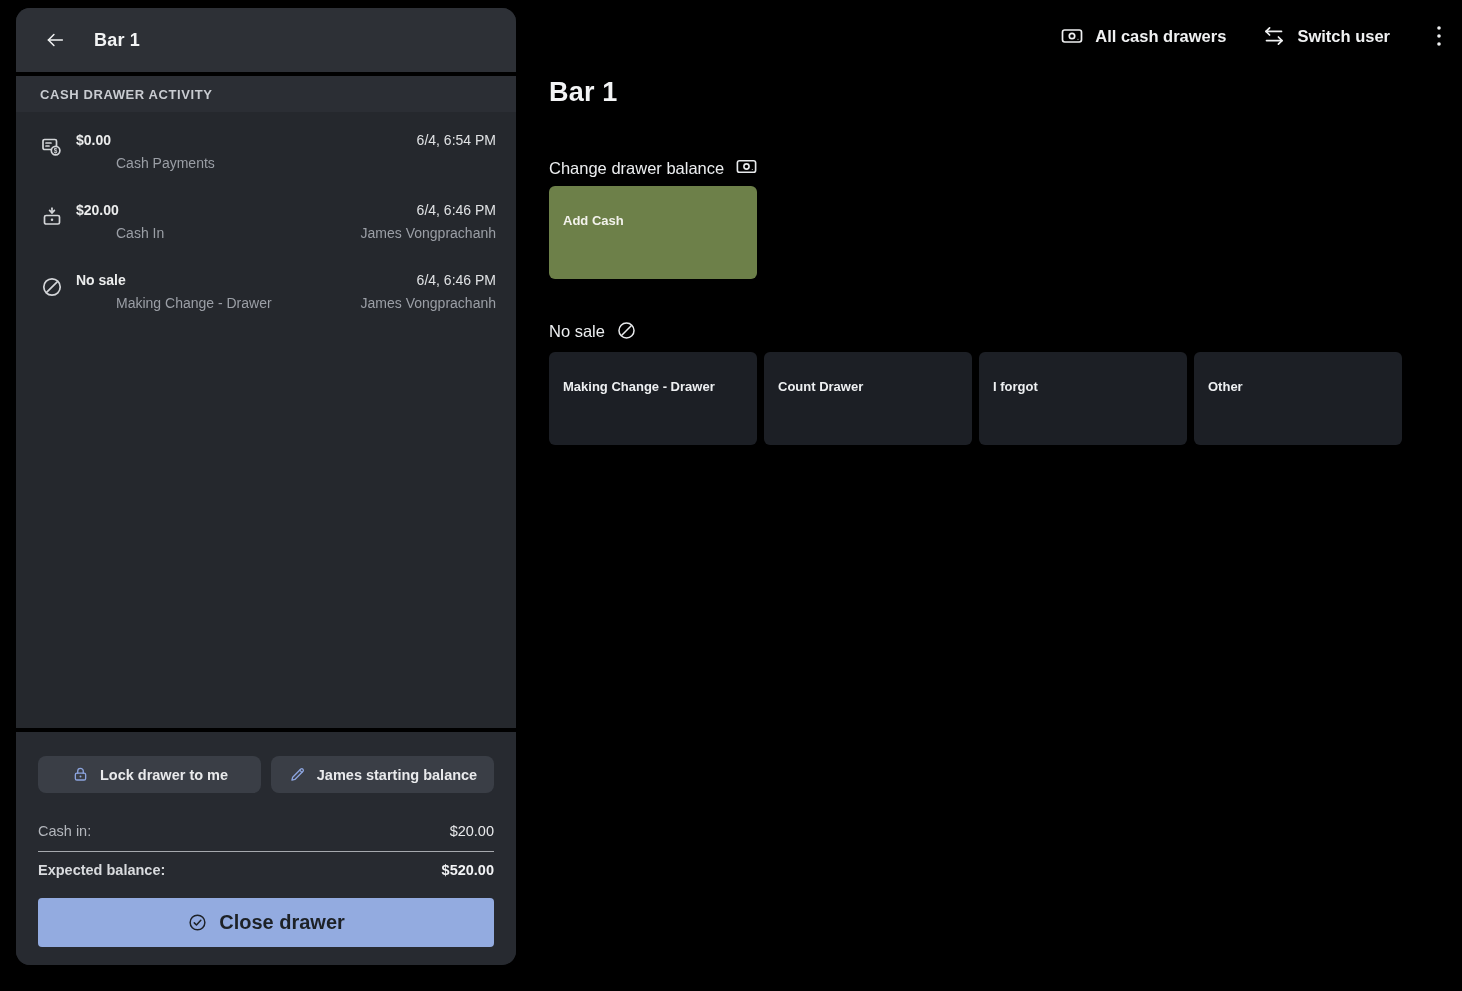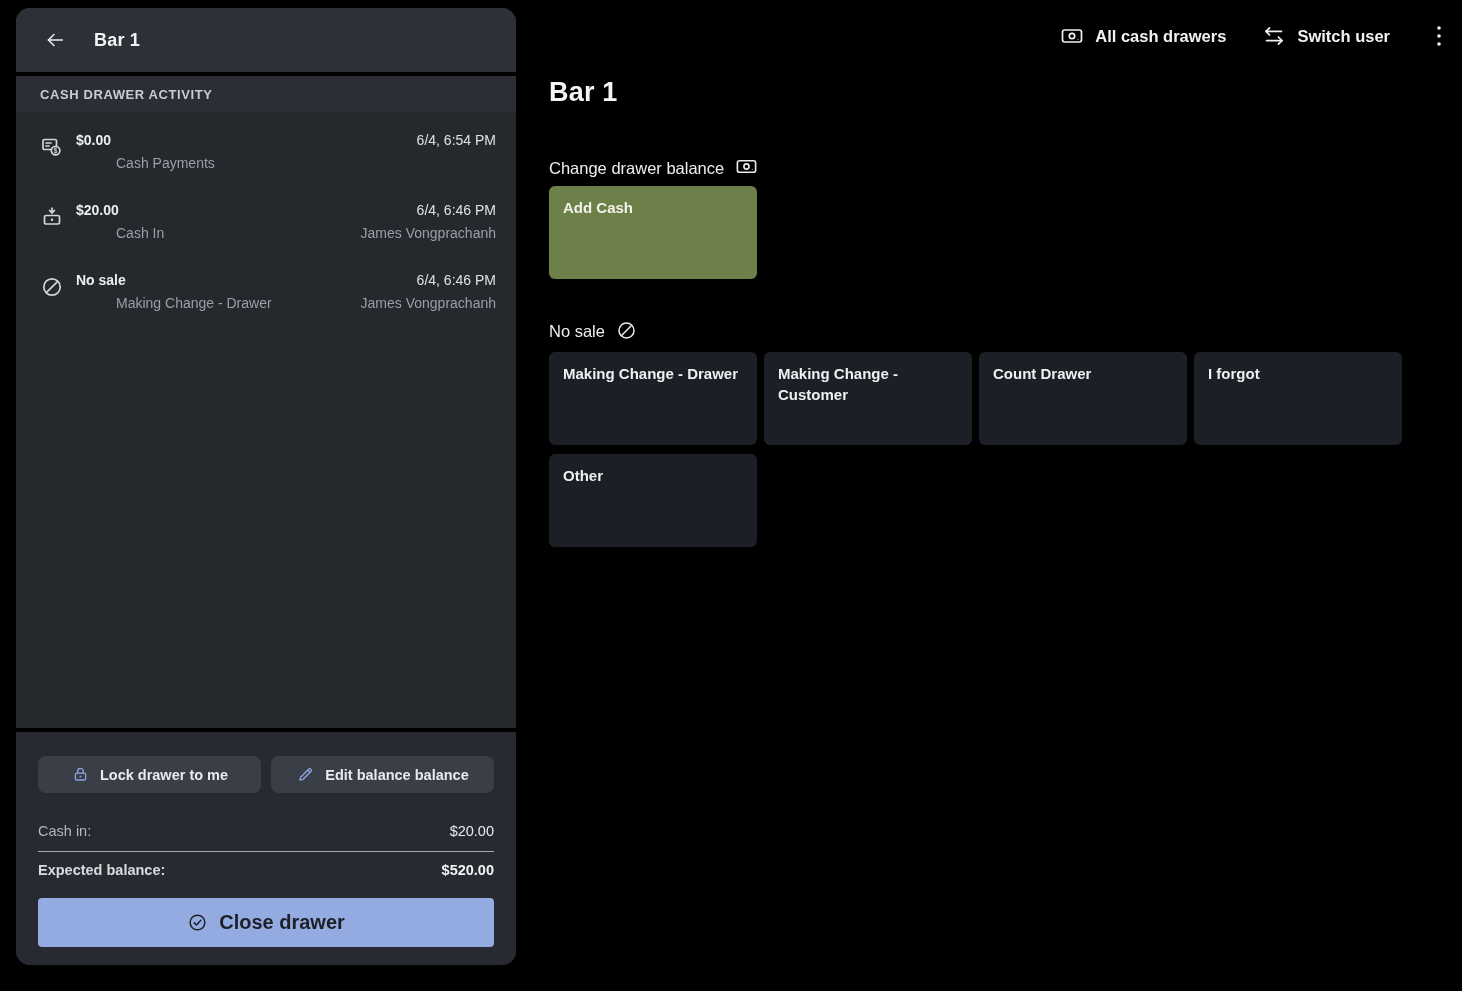--- a/index.html
+++ b/index.html
@@ -102,22 +102,22 @@
     font-size:16.5px;color:#eceef0;
   }
   .section-label.change{top:155px;}
   .section-label.nosale{top:320px;}
   .section-label .ico{color:#e8eaec;}
 
   .tile-row{position:absolute;left:549px;display:flex;gap:7px;}
   .tile-row.balance{top:186px;}
   .tile-wrap{position:absolute;left:549px;top:352px;width:862px;display:flex;flex-wrap:wrap;gap:9px 7px;}
   .tile{
-    width:208px;height:93px;border-radius:6px;padding:11px 14px;
-    font-size:15px;font-weight:700;line-height:1.4;color:#eef0f2;
+    width:208px;height:93px;border-radius:6px;padding:26px 14px;
+    font-size:13px;font-weight:700;line-height:1.4;color:#eef0f2;
     background:var(--tile_bg,#1c1f25);cursor:pointer;
   }
   .tile.green{background:var(--add_cash_bg,#6d8049);color:#f3f2ec;}
   .tile.red{background:var(--remove_cash_bg,#6e3529);color:#f3ece9;}
 </style>
 </head>
 <body>
 
 <aside class="sidebar">
 
@@ -205,21 +205,21 @@
         </span>
         <span>Lock drawer to me</span>
       </button>
       <button class="fbtn">
         <span class="ico">
           <svg class="ic" width="19" height="19" viewBox="0 0 24 24">
             <path d="M5 19 L5.9 15.4 L16.2 5.1 a2 2 0 0 1 2.8 2.8 L8.7 18.2 L5 19 Z"></path>
             <path d="M14.8 6.5 l2.8 2.8"></path>
           </svg>
         </span>
-        <span>Edit balance balance</span>
+        <span>James starting balance</span>
       </button>
     </div>
 
     <div class="balances">
       <div class="balance-row">
         <span class="lbl">Cash in:</span>
         <span class="val">$20.00</span>
       </div>
       <hr class="bal-divider">
       <div class="balance-row expected">
@@ -294,17 +294,16 @@
   <span class="ico">
     <svg class="ic" width="21" height="21" viewBox="0 0 24 24" stroke-width="1.8">
       <circle cx="12" cy="12" r="8.6"></circle>
         <path d="M6.6 17.4 L17.4 6.6"></path>
     </svg>
   </span>
 </div>
 
 <div class="tile-wrap">
   <div class="tile">Making Change - Drawer</div>
-  <div class="tile">Making Change - Customer</div>
   <div class="tile">Count Drawer</div>
   <div class="tile">I forgot</div>
   <div class="tile">Other</div>
 </div>
 
 </body></html>

